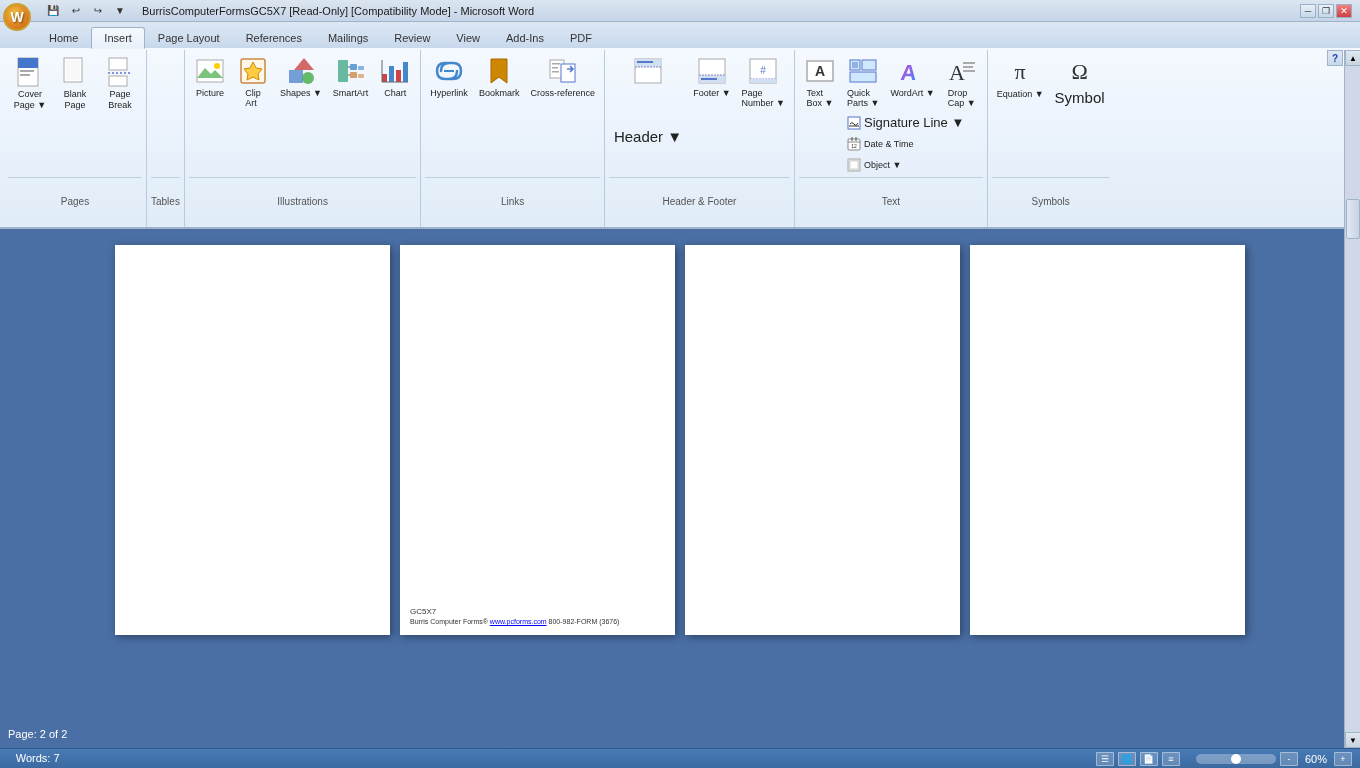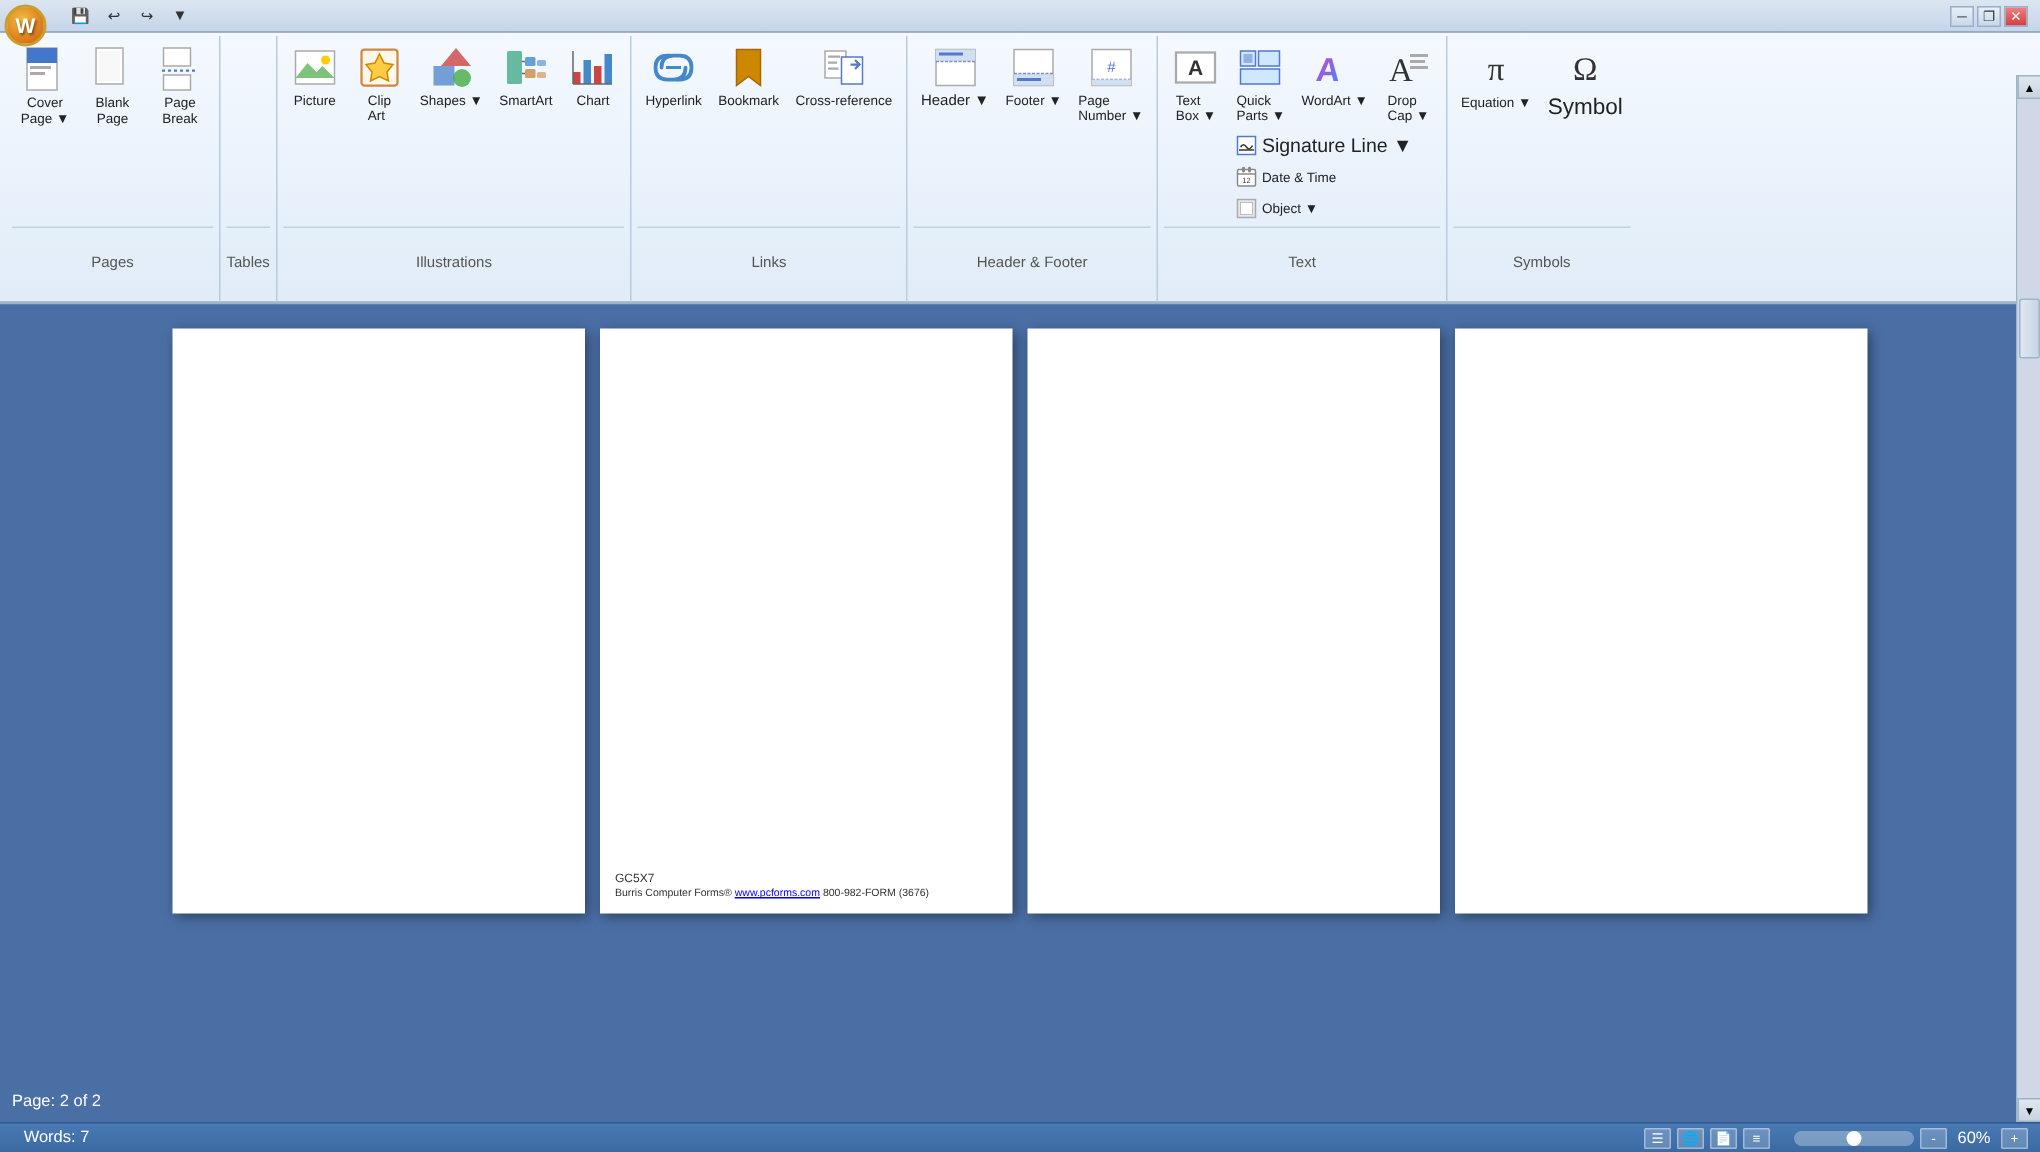--- a/index.html
+++ b/index.html
@@ -303,30 +303,45 @@
 
 <div class="title-bar">
   <div class="title-bar-left">
 
     <div style="margin-left:36px; display:flex; gap:2px; align-items:center;">
       <button class="qa-btn" title="Save">💾</button>
       <button class="qa-btn" title="Undo">↩</button>
       <button class="qa-btn" title="Redo">↪</button>
       <button class="qa-btn">▼</button>
     </div>
+    <span style="margin-left:8px; font-size:11px; color:#1a1a1a;">BurrisComputerFormsGC5X7 [Read-Only] [Compatibility Mode] - Microsoft Word</span>
   </div>
   <div class="title-bar-controls">
     <button class="title-btn">─</button>
     <button class="title-btn">❐</button>
     <button class="title-btn" style="background:linear-gradient(to bottom, #f08080, #d04040); color:white;">✕</button>
   </div>
 </div>
 
 <div class="ribbon">
 
+  <div class="ribbon-tabs">
+    <div class="ribbon-tab">Home</div>
+    <div class="ribbon-tab active">Insert</div>
+    <div class="ribbon-tab">Page Layout</div>
+    <div class="ribbon-tab">References</div>
+    <div class="ribbon-tab">Mailings</div>
+    <div class="ribbon-tab">Review</div>
+    <div class="ribbon-tab">View</div>
+    <div class="ribbon-tab">Add-Ins</div>
+    <div class="ribbon-tab">PDF</div>
+    <div style="margin-left:auto; margin-right:4px;">
+      <div class="help-area">?</div>
+    </div>
+  </div>
 
   <div class="ribbon-content">
 
     <div class="ribbon-group">
       <div class="ribbon-group-items">
 
         <div class="ribbon-btn ribbon-btn-large">
           <div class="ribbon-icon">
             <svg width="28" height="32" viewBox="0 0 28 32">
               <rect x="2" y="2" width="20" height="28" fill="white" stroke="#aaa" stroke-width="1"></rect>
@@ -476,21 +491,21 @@
 
         <div class="ribbon-btn">
           <div class="ribbon-icon">
             <svg width="32" height="32" viewBox="0 0 32 32">
               <rect x="3" y="4" width="26" height="24" fill="white" stroke="#aaa" stroke-width="1"></rect>
               <rect x="3" y="4" width="26" height="8" fill="#d0e0f0"></rect>
               <rect x="5" y="6" width="16" height="2" fill="#5577cc"></rect>
               <line x1="3" y1="12" x2="29" y2="12" stroke="#8888cc" stroke-width="1" stroke-dasharray="2,1"></line>
             </svg>
           </div>
-          <div style="font-size:10px;">Header ▼</div>
+          <div style="font-size:15px;margin-top:40px;">Header ▼</div>
         </div>
 
         <div class="ribbon-btn">
           <div class="ribbon-icon">
             <svg width="32" height="32" viewBox="0 0 32 32">
               <rect x="3" y="4" width="26" height="24" fill="white" stroke="#aaa" stroke-width="1"></rect>
               <rect x="3" y="20" width="26" height="8" fill="#d0e0f0"></rect>
               <rect x="5" y="23" width="16" height="2" fill="#5577cc"></rect>
               <line x1="3" y1="20" x2="29" y2="20" stroke="#8888cc" stroke-width="1" stroke-dasharray="2,1"></line>
             </svg>

